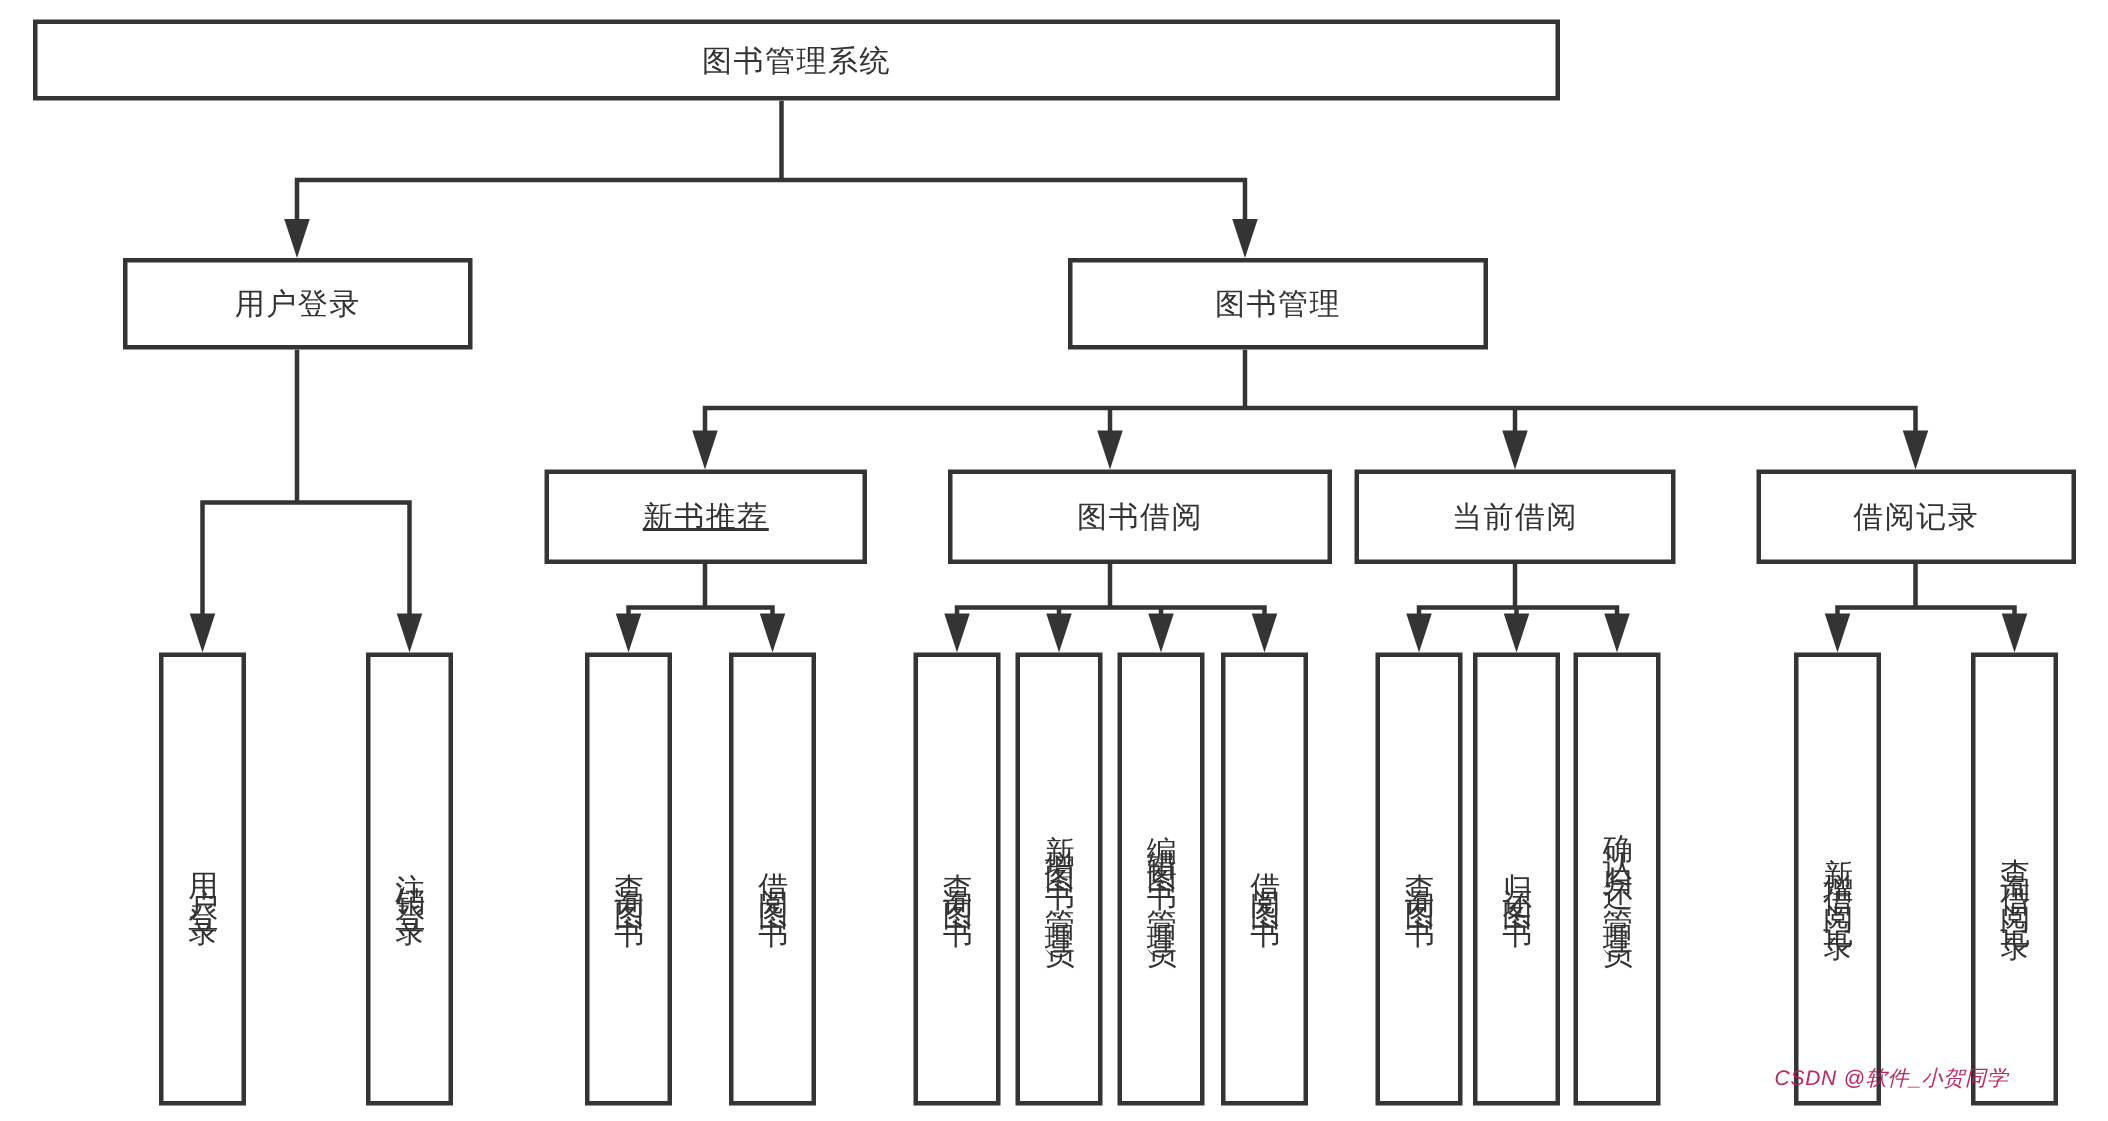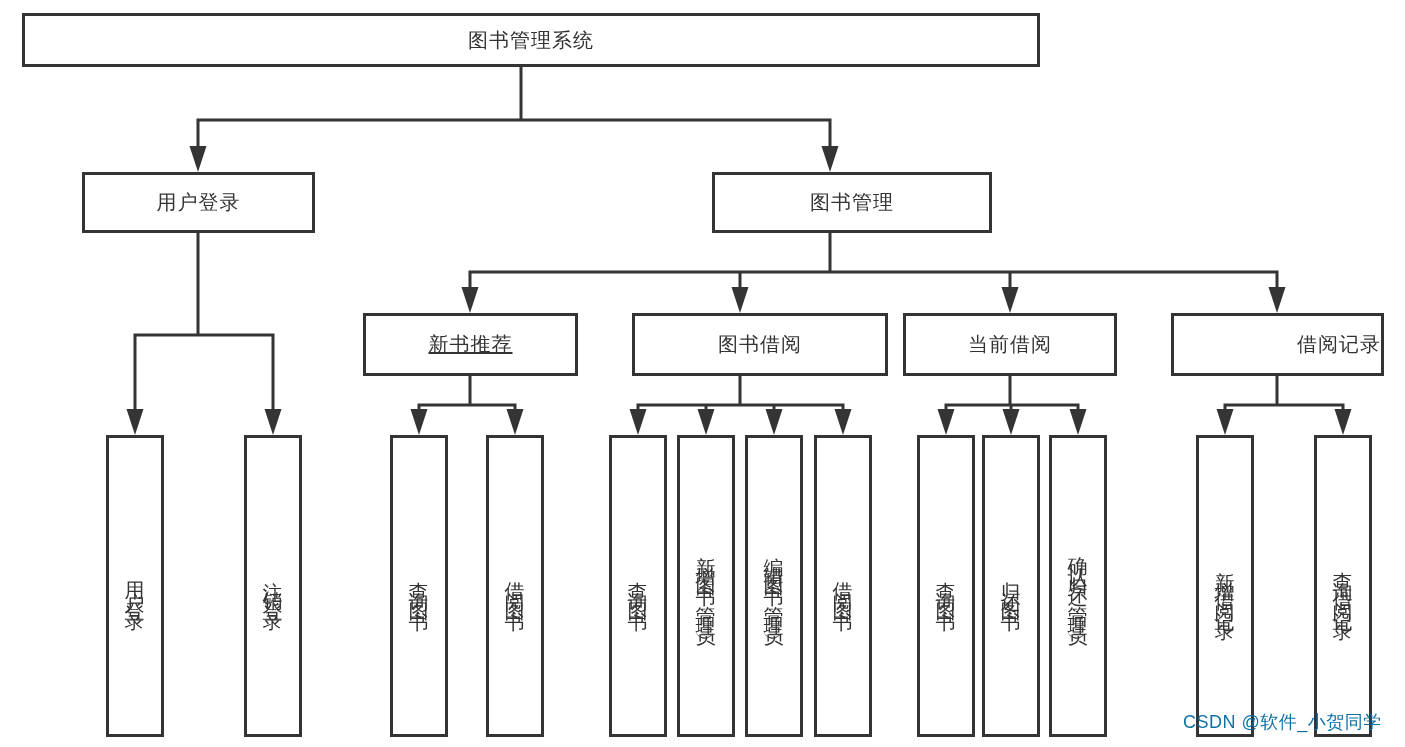--- a/index.html
+++ b/index.html
@@ -16,21 +16,21 @@
   .hbox{font-size:20px;letter-spacing:1px;}
   .vbox{
     font-size:20px;
   }
   .vbox .vtext{
     writing-mode:vertical-rl;text-orientation:mixed;
     letter-spacing:10px;line-height:1;white-space:nowrap;
   }
   .watermark{
     position:absolute;left:1183px;top:710px;z-index:5;
-    font-size:18px;color:#0369a1;letter-spacing:0.5px;opacity:0.95;
+    font-size:14px;color:#be185d;letter-spacing:0.5px;opacity:0.95;font-style:italic;
   }
 </style>
 </head>
 <body>
 
 <div id="stage">
 
   <svg id="wires" viewBox="0 0 1405 747" xmlns="http://www.w3.org/2000/svg" aria-hidden="true">
     <defs>
       <polygon id="arrowhead" points="-8.5,-26 8.5,-26 0,0" fill="#343434"></polygon>
@@ -79,21 +79,21 @@
 
   <div class="node hbox" style="left:363px;top:313px;width:215px;height:63px;text-decoration:underline;">
     <span>新书推荐</span>
   </div>
   <div class="node hbox" style="left:632px;top:313px;width:256px;height:63px;">
     <span>图书借阅</span>
   </div>
   <div class="node hbox" style="left:903px;top:313px;width:214px;height:63px;">
     <span>当前借阅</span>
   </div>
-  <div class="node hbox" style="left:1171px;top:313px;width:213px;height:63px;justify-content:flex-end;">
+  <div class="node hbox" style="left:1171px;top:313px;width:213px;height:63px;">
     <span>借阅记录</span>
   </div>
 
   <div class="node vbox" style="left:106px;top:435px;width:58px;height:302px;">
     <span class="vtext">用户登录</span>
   </div>
   <div class="node vbox" style="left:244px;top:435px;width:58px;height:302px;">
     <span class="vtext">注销登录</span>
   </div>
 

